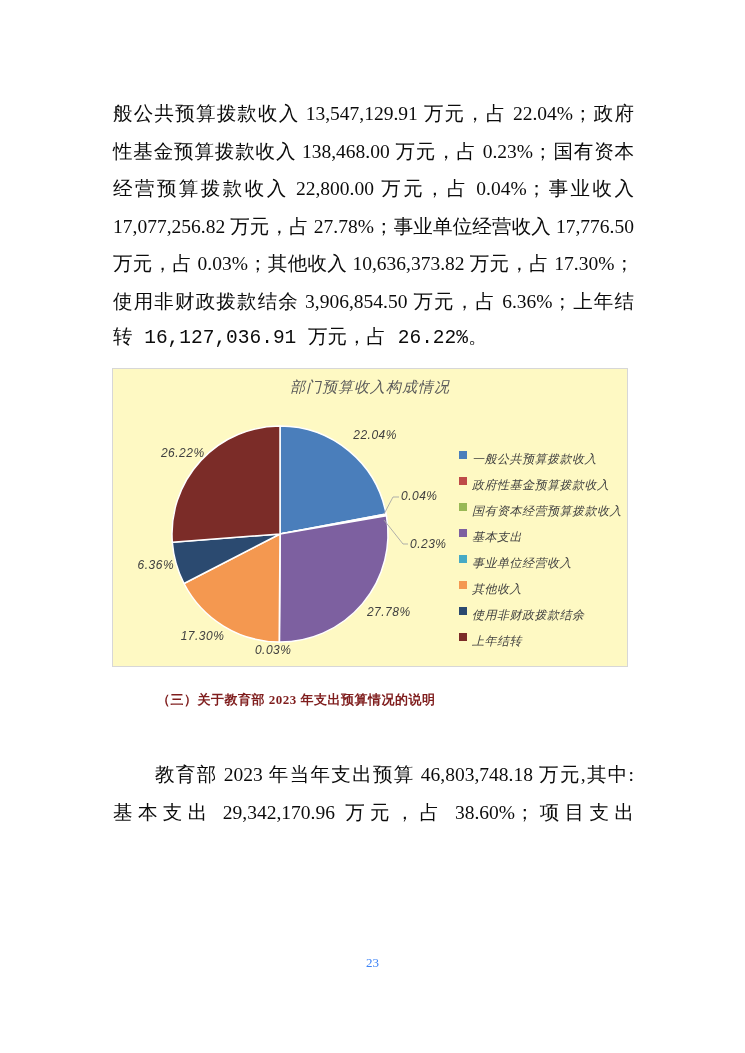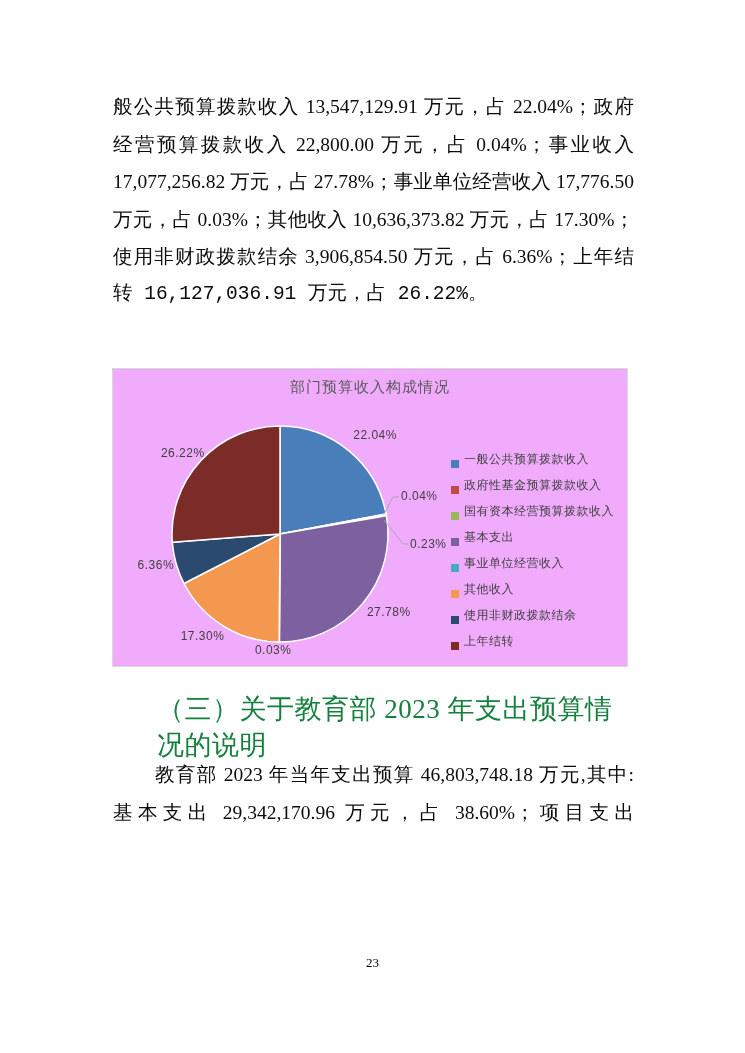--- a/index.html
+++ b/index.html
@@ -27,83 +27,85 @@
     text-justify: inter-character;
   }
   .body-text .lastline { text-align: left; font-family: Liberation Mono, monospace; }
   .body-text .indent2 { padding-left: 42px; }
   .section-heading {
     position: absolute;
     left: 113px;
     top: 691px;
     width: 521px;
     padding-left: 44px;
-    font-size: 27px;
-    font-weight: normal;
-    color: #15803d;
+    font-size: 13px;
+    font-weight: bold;
+    color: #7f1d1d;
     letter-spacing: 0.5px;
   }
   .chart-box {
     position: absolute;
     left: 112px;
     top: 368px;
     width: 516px;
     height: 299px;
     border: 1px solid #d7d7d7;
-    background: #f0abfc;
+    background: #fef9c3;
     font-family: "Liberation Sans", "DejaVu Sans", sans-serif;
+    font-style: italic;
   }
   .chart-title {
     position: absolute;
     top: 9px;
     left: 0;
     width: 100%;
     text-align: center;
     font-size: 15px;
     color: #595959;
     letter-spacing: 1px;
   }
   .chart-svg { position: absolute; left: 0; top: 0; }
   .legend {
     position: absolute;
     left: 338px;
     top: 82px;
     display: flex;
     flex-direction: column;
     gap: 9px;
   }
-  .legend-row { display: flex; align-items: flex-end; }
+  .legend-row { display: flex; align-items: flex-start; margin-left: 8px; }
   .legend-swatch {
     width: 8px; height: 8px;
     margin-right: 5px;
     flex: 0 0 auto;
   }
   .legend-label {
     font-size: 12px;
     color: #404040;
     white-space: nowrap;
     letter-spacing: 0.5px;
   }
   .page-number {
     position: absolute;
     left: 0;
     top: 955px;
     width: 100%;
     text-align: center;
     font-size: 13px;
-    color: #000000;
+    color: #3b82f6;
   }
 </style>
 </head>
 <body>
 
 <div class="page">
 
-  <div class="body-text" style="top:88px;">
+  <div class="body-text" style="top:95px;">
     <div class="jline">般公共预算拨款收入 13,547,129.91 万元，占 22.04%；政府</div>
+    <div class="jline">性基金预算拨款收入 138,468.00 万元，占 0.23%；国有资本</div>
     <div class="jline">经营预算拨款收入 22,800.00 万元，占 0.04%；事业收入</div>
     <div class="jline">17,077,256.82 万元，占 27.78%；事业单位经营收入 17,776.50</div>
     <div class="jline">万元，占 0.03%；其他收入 10,636,373.82 万元，占 17.30%；</div>
     <div class="jline">使用非财政拨款结余 3,906,854.50 万元，占 6.36%；上年结</div>
     <div class="lastline">转 16,127,036.91 万元，占 26.22%。</div>
   </div>
 
   <div class="chart-box">
     <div class="chart-title">部门预算收入构成情况</div>
     <svg id="pie-svg" class="chart-svg" width="514" height="297" viewBox="0 0 514 297">

